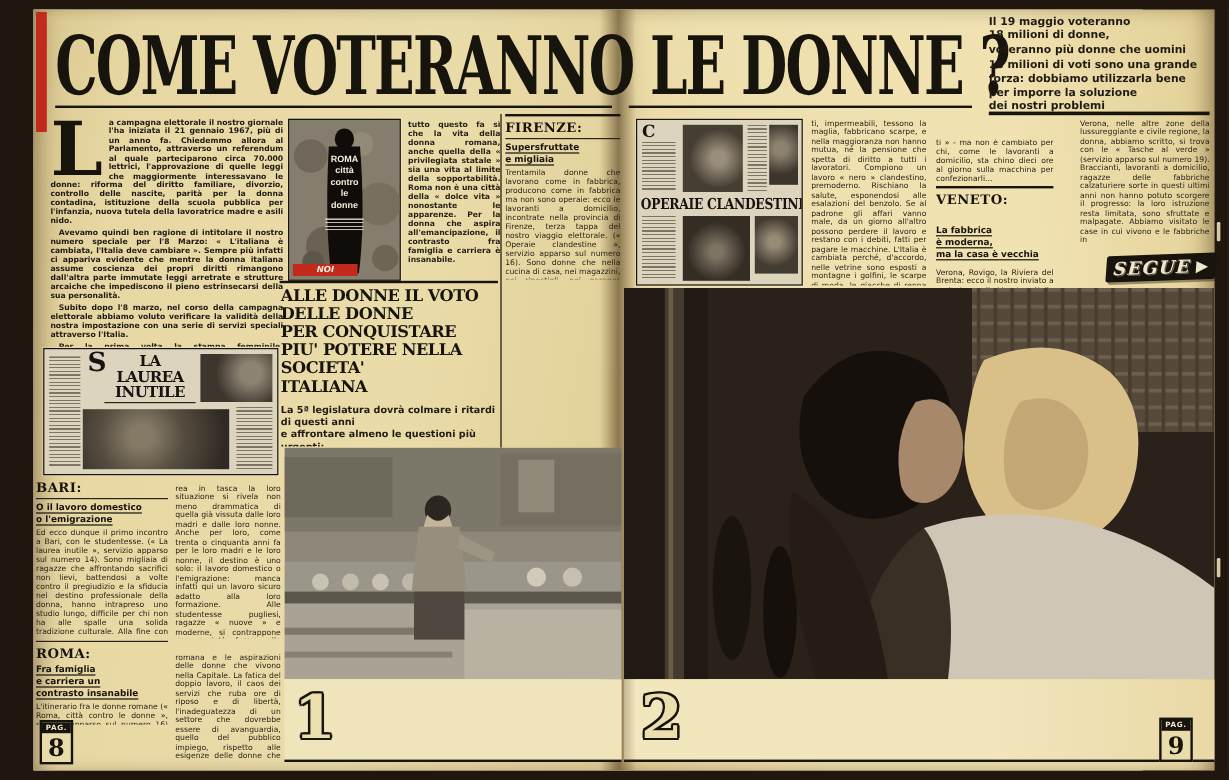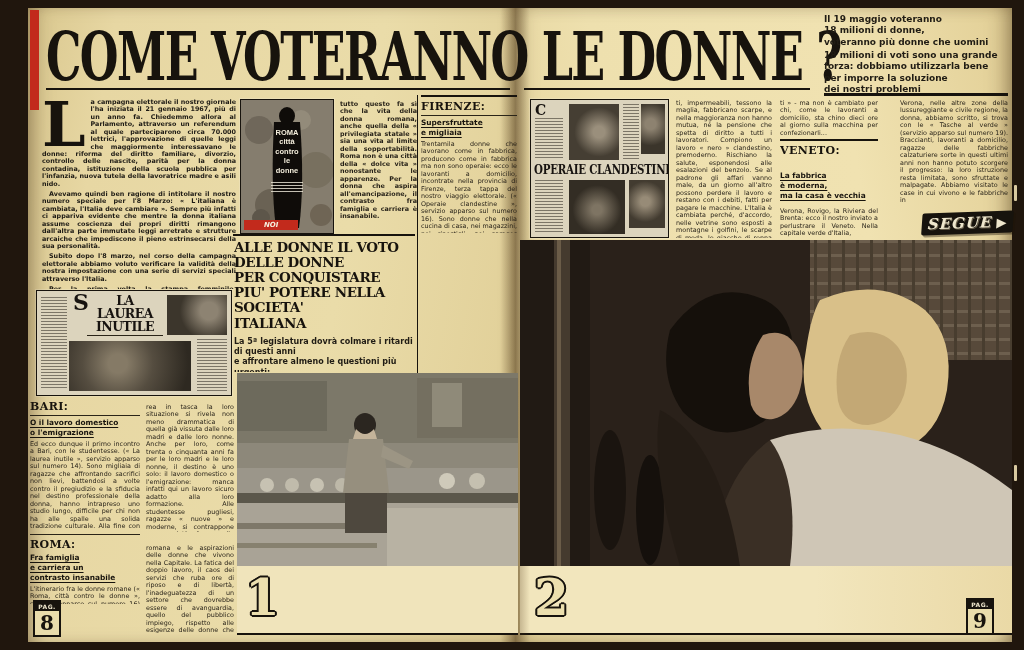--- a/index.html
+++ b/index.html
@@ -228,21 +228,21 @@
     <div class="abs greek" style="left:92px;top:4px;width:16px;height:56px;"></div>
     <div class="abs ph" style="left:110px;top:4px;width:24px;height:50px;background:radial-gradient(circle at 40% 40%, #8d8270 0 16%, #3b352b 65%);"></div>
     <div class="abs mini-title" style="left:3px;top:62px;font-size:12.5px;white-space:nowrap;letter-spacing:-.3px;transform:scaleX(0.82);transform-origin:left;">OPERAIE CLANDESTINE</div>
     <div class="abs greek" style="left:4px;top:80px;width:28px;height:52px;"></div>
     <div class="abs ph" style="left:38px;top:80px;width:56px;height:54px;background:radial-gradient(circle at 50% 55%, #7e7463 0 12%, #332d24 60%);"></div>
     <div class="abs ph" style="left:98px;top:80px;width:36px;height:48px;background:radial-gradient(circle at 45% 45%, #978b77 0 14%, #423b30 62%);"></div>
   </div>
 
   <div class="abs bt" style="left:676px;top:100px;width:96px;height:138px;z-index:6;">ti, impermeabili, tessono la maglia, fabbricano scarpe, e nella maggioranza non hanno mutua, né la pensione che spetta di diritto a tutti i lavoratori. Compiono un lavoro « nero » clandestino, premoderno. Rischiano la salute, esponendosi alle esalazioni del benzolo. Se al padrone gli affari vanno male, da un giorno all'altro possono perdere il lavoro e restano con i debiti, fatti per pagare le macchine. L'Italia è cambiata perché, d'accordo, nelle vetrine sono esposti a montagne i golfini, le scarpe di moda, le giacche di renna e gli abiti « pron-</div>
 
-  <div class="abs" style="left:780px;top:100px;width:98px;height:140px;z-index:6;overflow:hidden;">
+  <div class="abs" style="left:780px;top:116px;width:98px;height:140px;z-index:6;overflow:hidden;">
     <div class="bt" style="height:36px;">ti » - ma non è cambiato per chi, come le lavoranti a domicilio, sta chino dieci ore al giorno sulla macchina per confezionarli...</div>
     <div style="border-top:2px solid #17130d;margin-top:3px;padding-top:3px;">
       <div class="region">VENETO:</div>
       <div class="subhead pl" style="margin-top:14px;">La fabbrica
 è moderna,
 ma la casa è vecchia</div>
       <div class="bt" style="margin-top:7px;height:40px;">Verona, Rovigo, la Riviera del Brenta: ecco il nostro inviato a perlustrare il Veneto. Nella capitale verde d'Italia,</div>
     </div>
   </div>
 

